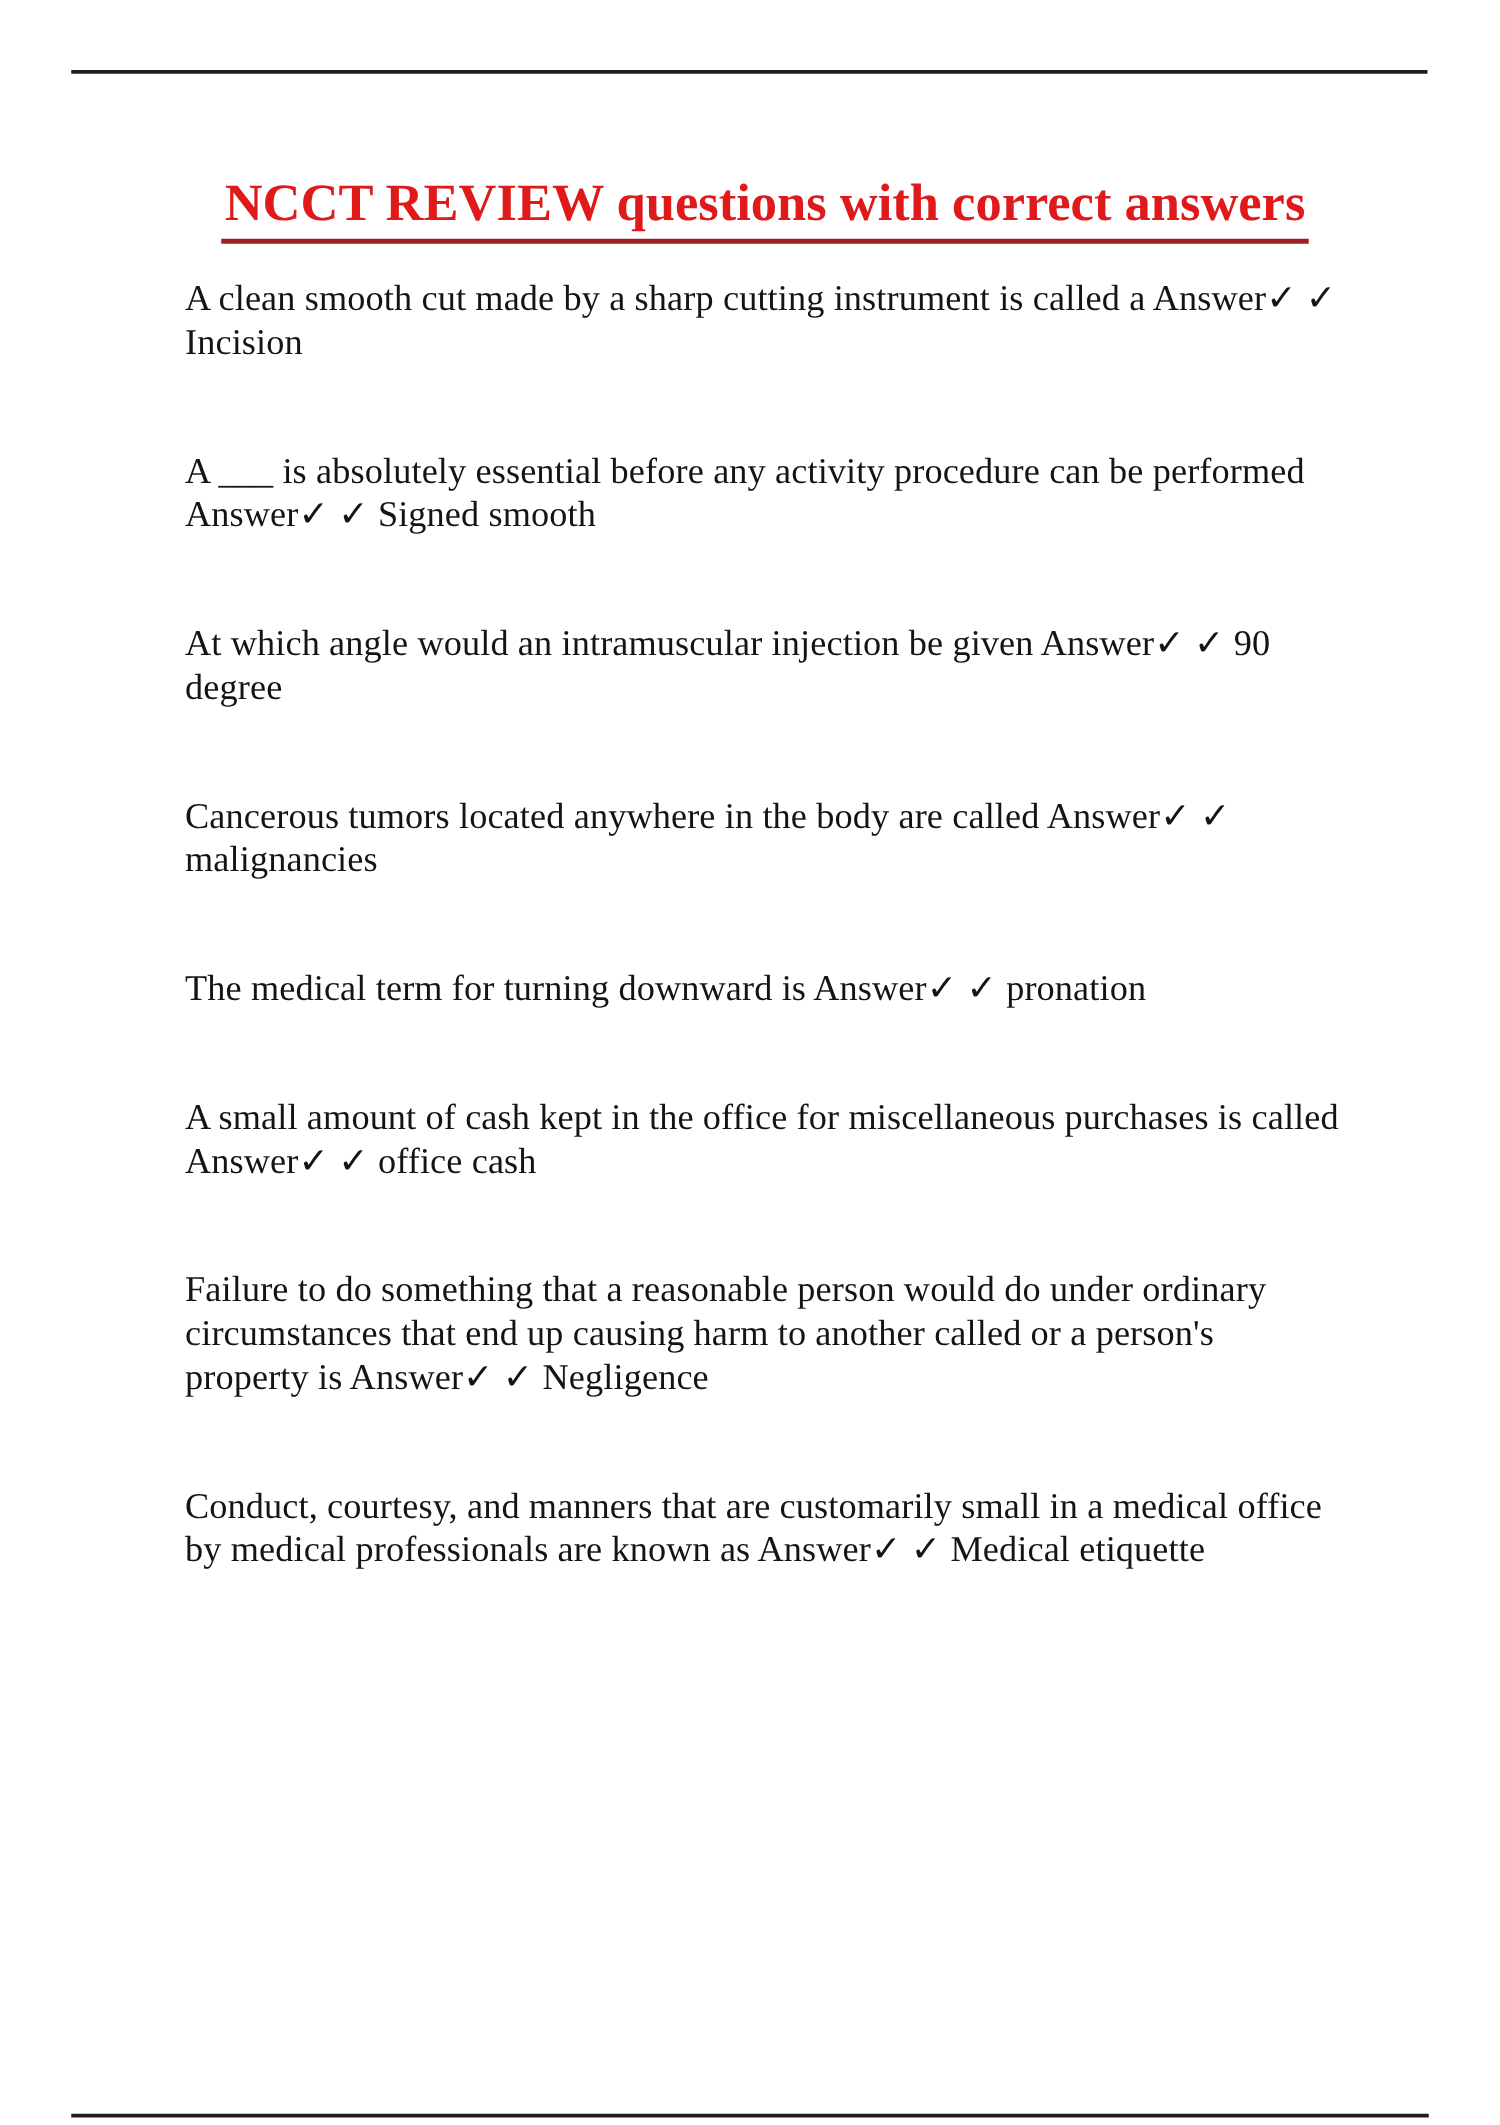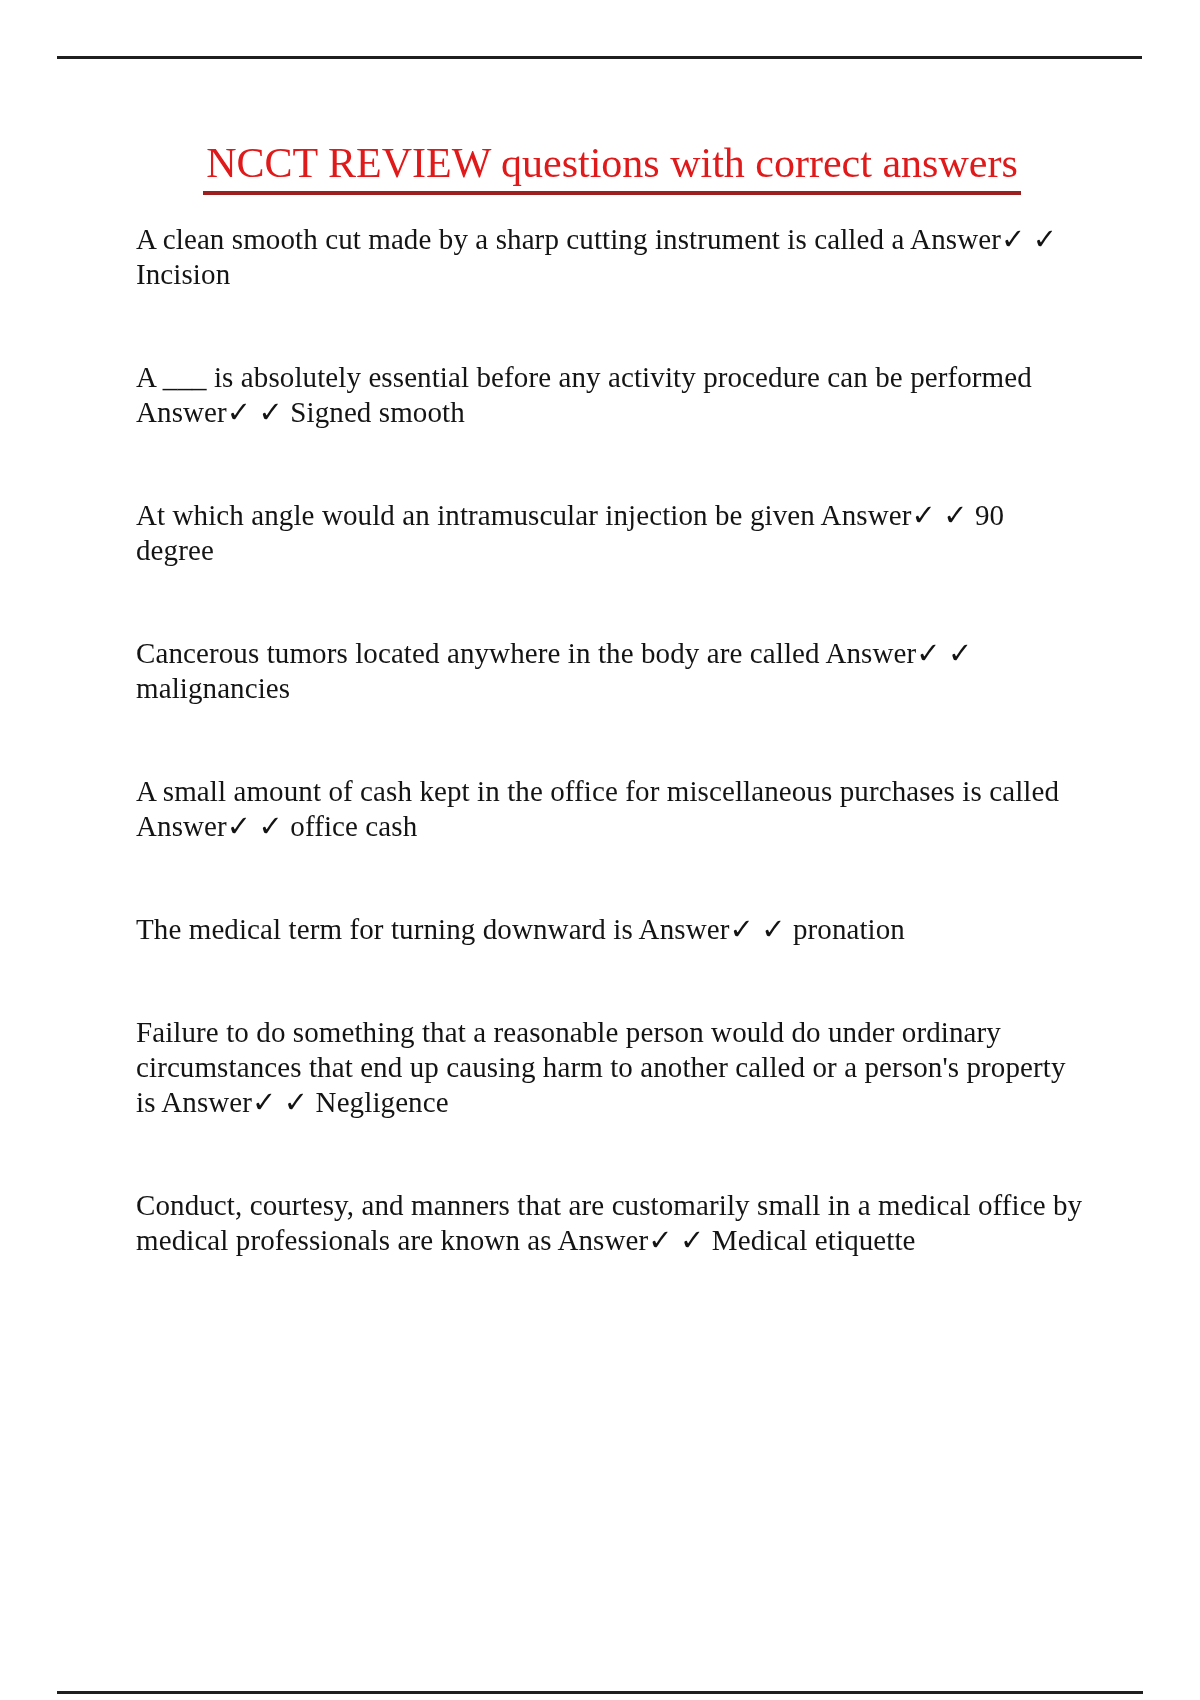--- a/index.html
+++ b/index.html
@@ -35,30 +35,30 @@
     position: absolute;
     top: 0;
     left: 136px;
     width: 952px;
   }
   h1.doc-title {
     margin: 138px 0 27px 0;
     text-align: center;
     font-size: 42px;
     line-height: 1.2;
-    font-weight: normal;
+    font-weight: bold;
     color: var(--title-color, #e01a1a);
   }
   h1.doc-title .title-underline {
     display: inline-block;
     padding: 0 3px 3px 3px;
     border-bottom: 4px solid var(--underline-color, #9e1f1f);
   }
   .qa-list {
-    margin: 0;
+    margin: 12px;
   }
   .qa {
     margin: 0 0 68px 0;
     font-size: 29px;
     line-height: 35px;
     letter-spacing: 0.1px;
   }
   .qa:last-child {
     margin-bottom: 0;
   }
@@ -72,21 +72,21 @@
   <div class="content">
     <h1 class="doc-title">
       <span class="title-underline">NCCT REVIEW questions with correct answers</span>
     </h1>
 
     <div class="qa-list">
         <p class="qa"><span>A clean smooth cut made by a sharp cutting instrument is called a</span> <span>Answer✓ ✓</span> <span>Incision</span></p>
         <p class="qa"><span>A ___ is absolutely essential before any activity procedure can be performed</span> <span>Answer✓ ✓</span> <span>Signed smooth</span></p>
         <p class="qa"><span>At which angle would an intramuscular injection be given</span> <span>Answer✓ ✓</span> <span>90 degree</span></p>
         <p class="qa"><span>Cancerous tumors located anywhere in the body are called</span> <span>Answer✓ ✓</span> <span>malignancies</span></p>
+        <p class="qa"><span>The medical term for turning downward is</span> <span>Answer✓ ✓</span> <span>pronation</span></p>
         <p class="qa"><span>A small amount of cash kept in the office for miscellaneous purchases is called</span> <span>Answer✓ ✓</span> <span>office cash</span></p>
-        <p class="qa"><span>The medical term for turning downward is</span> <span>Answer✓ ✓</span> <span>pronation</span></p>
         <p class="qa"><span>Failure to do something that a reasonable person would do under ordinary circumstances that end up causing harm to another called or a person's property is</span> <span>Answer✓ ✓</span> <span>Negligence</span></p>
         <p class="qa"><span>Conduct, courtesy, and manners that are customarily small in a medical office by medical professionals are known as</span> <span>Answer✓ ✓</span> <span>Medical etiquette</span></p>
       </div>
   </div>
 
   <div class="rule rule-bottom"></div>
 </div>
 
 </body></html>

